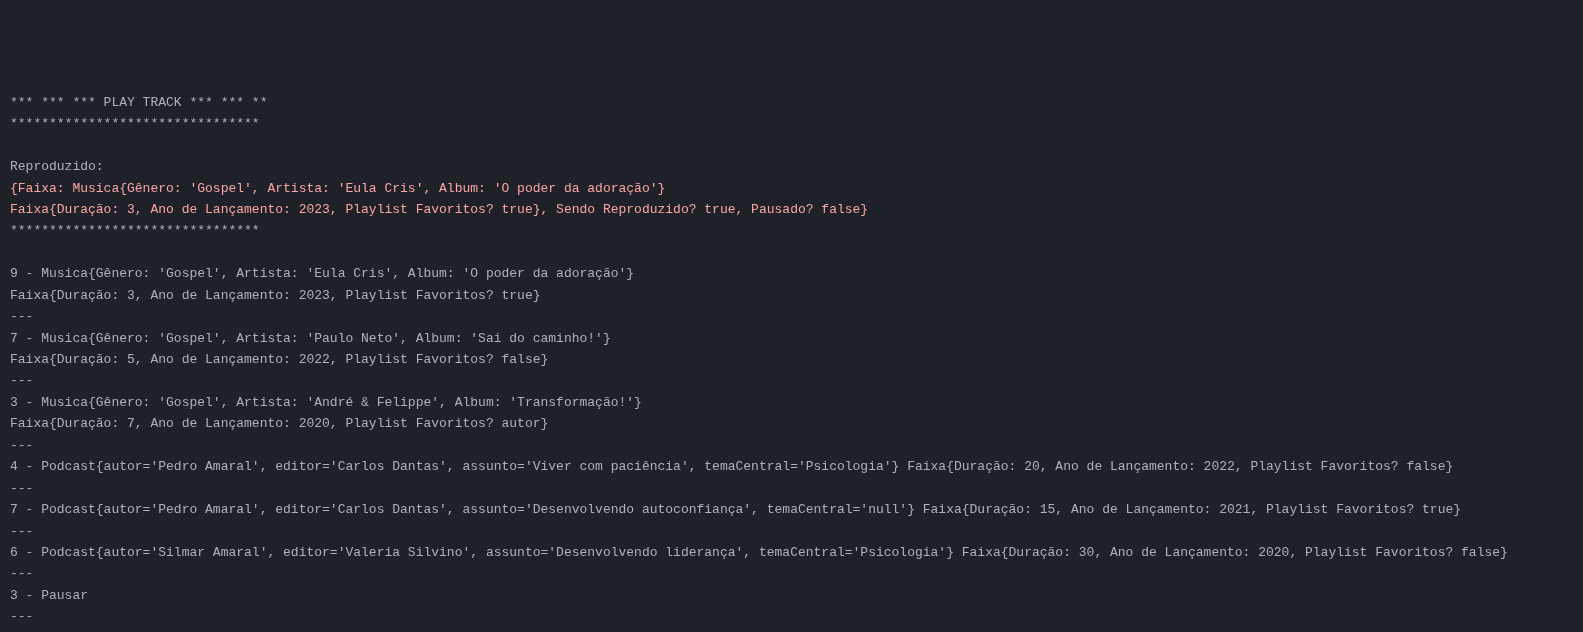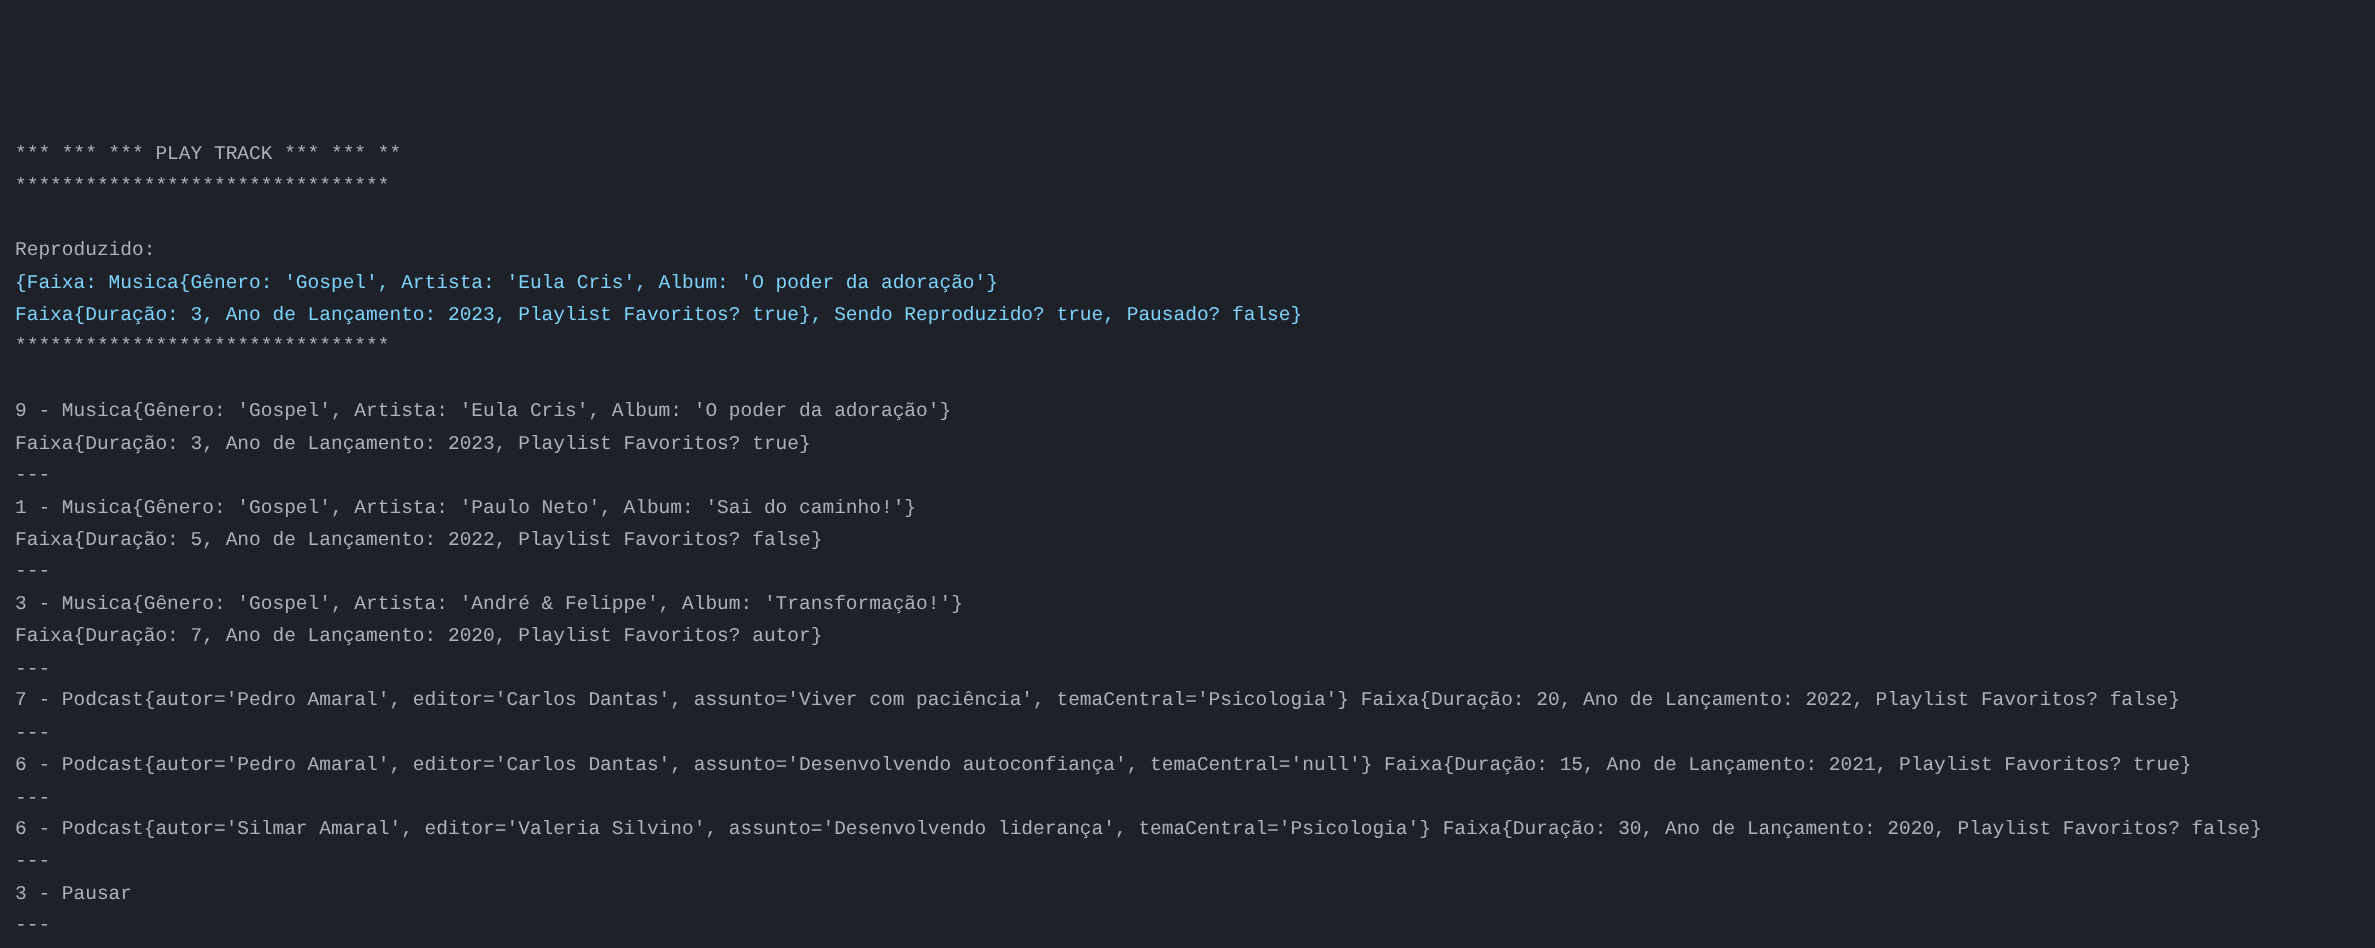--- a/index.html
+++ b/index.html
@@ -10,49 +10,49 @@
     body {
       background-color: #1e2127;
       color: #abb2bf;
       font-family: 'Consolas', 'Monaco', 'Courier New', monospace;
       font-size: 13px;
       line-height: 1.65;
       padding: 6px 10px;
       white-space: pre;
     }
     .teal {
-      color: #7dd3fc;
+      color: #fca5a5;
       text-align: right;
     }
   </style>
 </head>
 <body>
 
 
 
 <div><span>*** *** *** PLAY TRACK *** *** **</span>
 <span>********************************</span>
 
 <span>Reproduzido:</span>
 <span class="teal">{Faixa: Musica{Gênero: 'Gospel', Artista: 'Eula Cris', Album: 'O poder da adoração'}</span>
 <span class="teal">Faixa{Duração: 3, Ano de Lançamento: 2023, Playlist Favoritos? true}, Sendo Reproduzido? true, Pausado? false}</span>
 <span>********************************</span>
 
 <span>9 - Musica{Gênero: 'Gospel', Artista: 'Eula Cris', Album: 'O poder da adoração'}</span>
 <span>Faixa{Duração: 3, Ano de Lançamento: 2023, Playlist Favoritos? true}</span>
 <span>---</span>
-<span>1 - Musica{Gênero: 'Gospel', Artista: 'Paulo Neto', Album: 'Sai do caminho!'}</span>
+<span>7 - Musica{Gênero: 'Gospel', Artista: 'Paulo Neto', Album: 'Sai do caminho!'}</span>
 <span>Faixa{Duração: 5, Ano de Lançamento: 2022, Playlist Favoritos? false}</span>
 <span>---</span>
 <span>3 - Musica{Gênero: 'Gospel', Artista: 'André &amp; Felippe', Album: 'Transformação!'}</span>
 <span>Faixa{Duração: 7, Ano de Lançamento: 2020, Playlist Favoritos? autor}</span>
 <span>---</span>
-<span>7 - Podcast{autor='Pedro Amaral', editor='Carlos Dantas', assunto='Viver com paciência', temaCentral='Psicologia'} Faixa{Duração: 20, Ano de Lançamento: 2022, Playlist Favoritos? false}</span>
+<span>4 - Podcast{autor='Pedro Amaral', editor='Carlos Dantas', assunto='Viver com paciência', temaCentral='Psicologia'} Faixa{Duração: 20, Ano de Lançamento: 2022, Playlist Favoritos? false}</span>
 <span>---</span>
-<span>6 - Podcast{autor='Pedro Amaral', editor='Carlos Dantas', assunto='Desenvolvendo autoconfiança', temaCentral='null'} Faixa{Duração: 15, Ano de Lançamento: 2021, Playlist Favoritos? true}</span>
+<span>7 - Podcast{autor='Pedro Amaral', editor='Carlos Dantas', assunto='Desenvolvendo autoconfiança', temaCentral='null'} Faixa{Duração: 15, Ano de Lançamento: 2021, Playlist Favoritos? true}</span>
 <span>---</span>
 <span>6 - Podcast{autor='Silmar Amaral', editor='Valeria Silvino', assunto='Desenvolvendo liderança', temaCentral='Psicologia'} Faixa{Duração: 30, Ano de Lançamento: 2020, Playlist Favoritos? false}</span>
 <span>---</span>
 <span>3 - Pausar</span>
 <span>---</span>
 <span>8 - Favoritar</span>
 
 
 </div>
 

